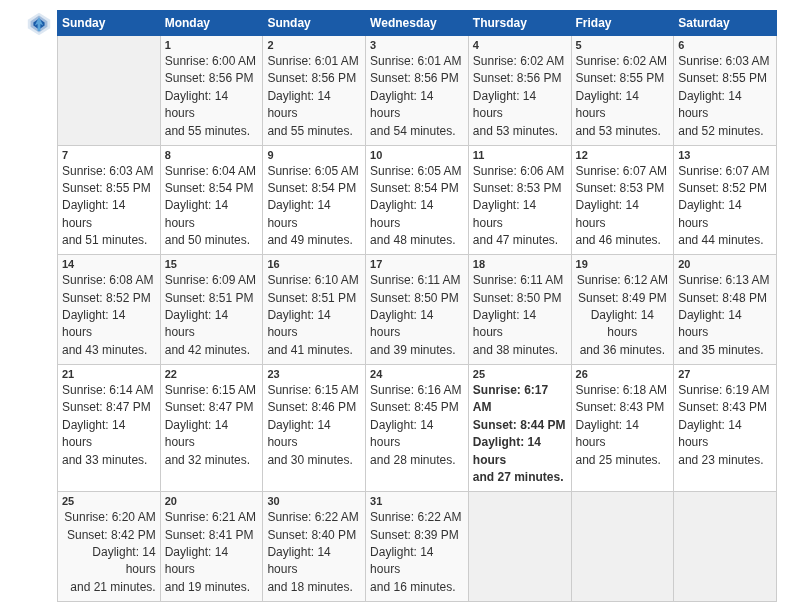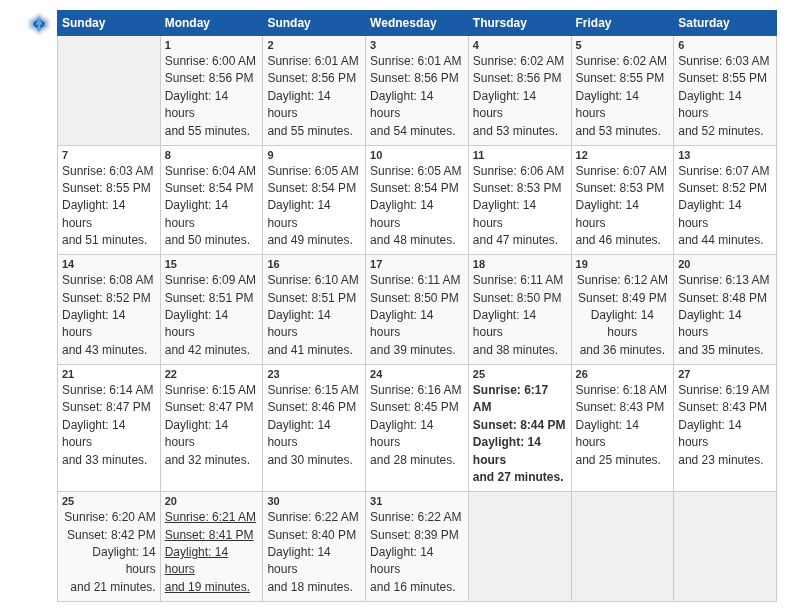--- a/index.html
+++ b/index.html
@@ -341,21 +341,21 @@
         <tr>
           <td>
             <span class="day-number">25</span>
             <div class="day-info" style="white-space: pre-line; text-align: right;">Sunrise: 6:20 AM
 Sunset: 8:42 PM
 Daylight: 14 hours
 and 21 minutes.</div>
           </td>
           <td>
             <span class="day-number">20</span>
-            <div class="day-info" style="white-space: pre-line; text-decoration: underline;">Sunrise: 6:21 AM
+            <div class="day-info" style="white-space: pre-line;">Sunrise: 6:21 AM
 Sunset: 8:41 PM
 Daylight: 14 hours
 and 19 minutes.</div>
           </td>
           <td>
             <span class="day-number">30</span>
             <div class="day-info" style="white-space: pre-line;">Sunrise: 6:22 AM
 Sunset: 8:40 PM
 Daylight: 14 hours
 and 18 minutes.</div>

